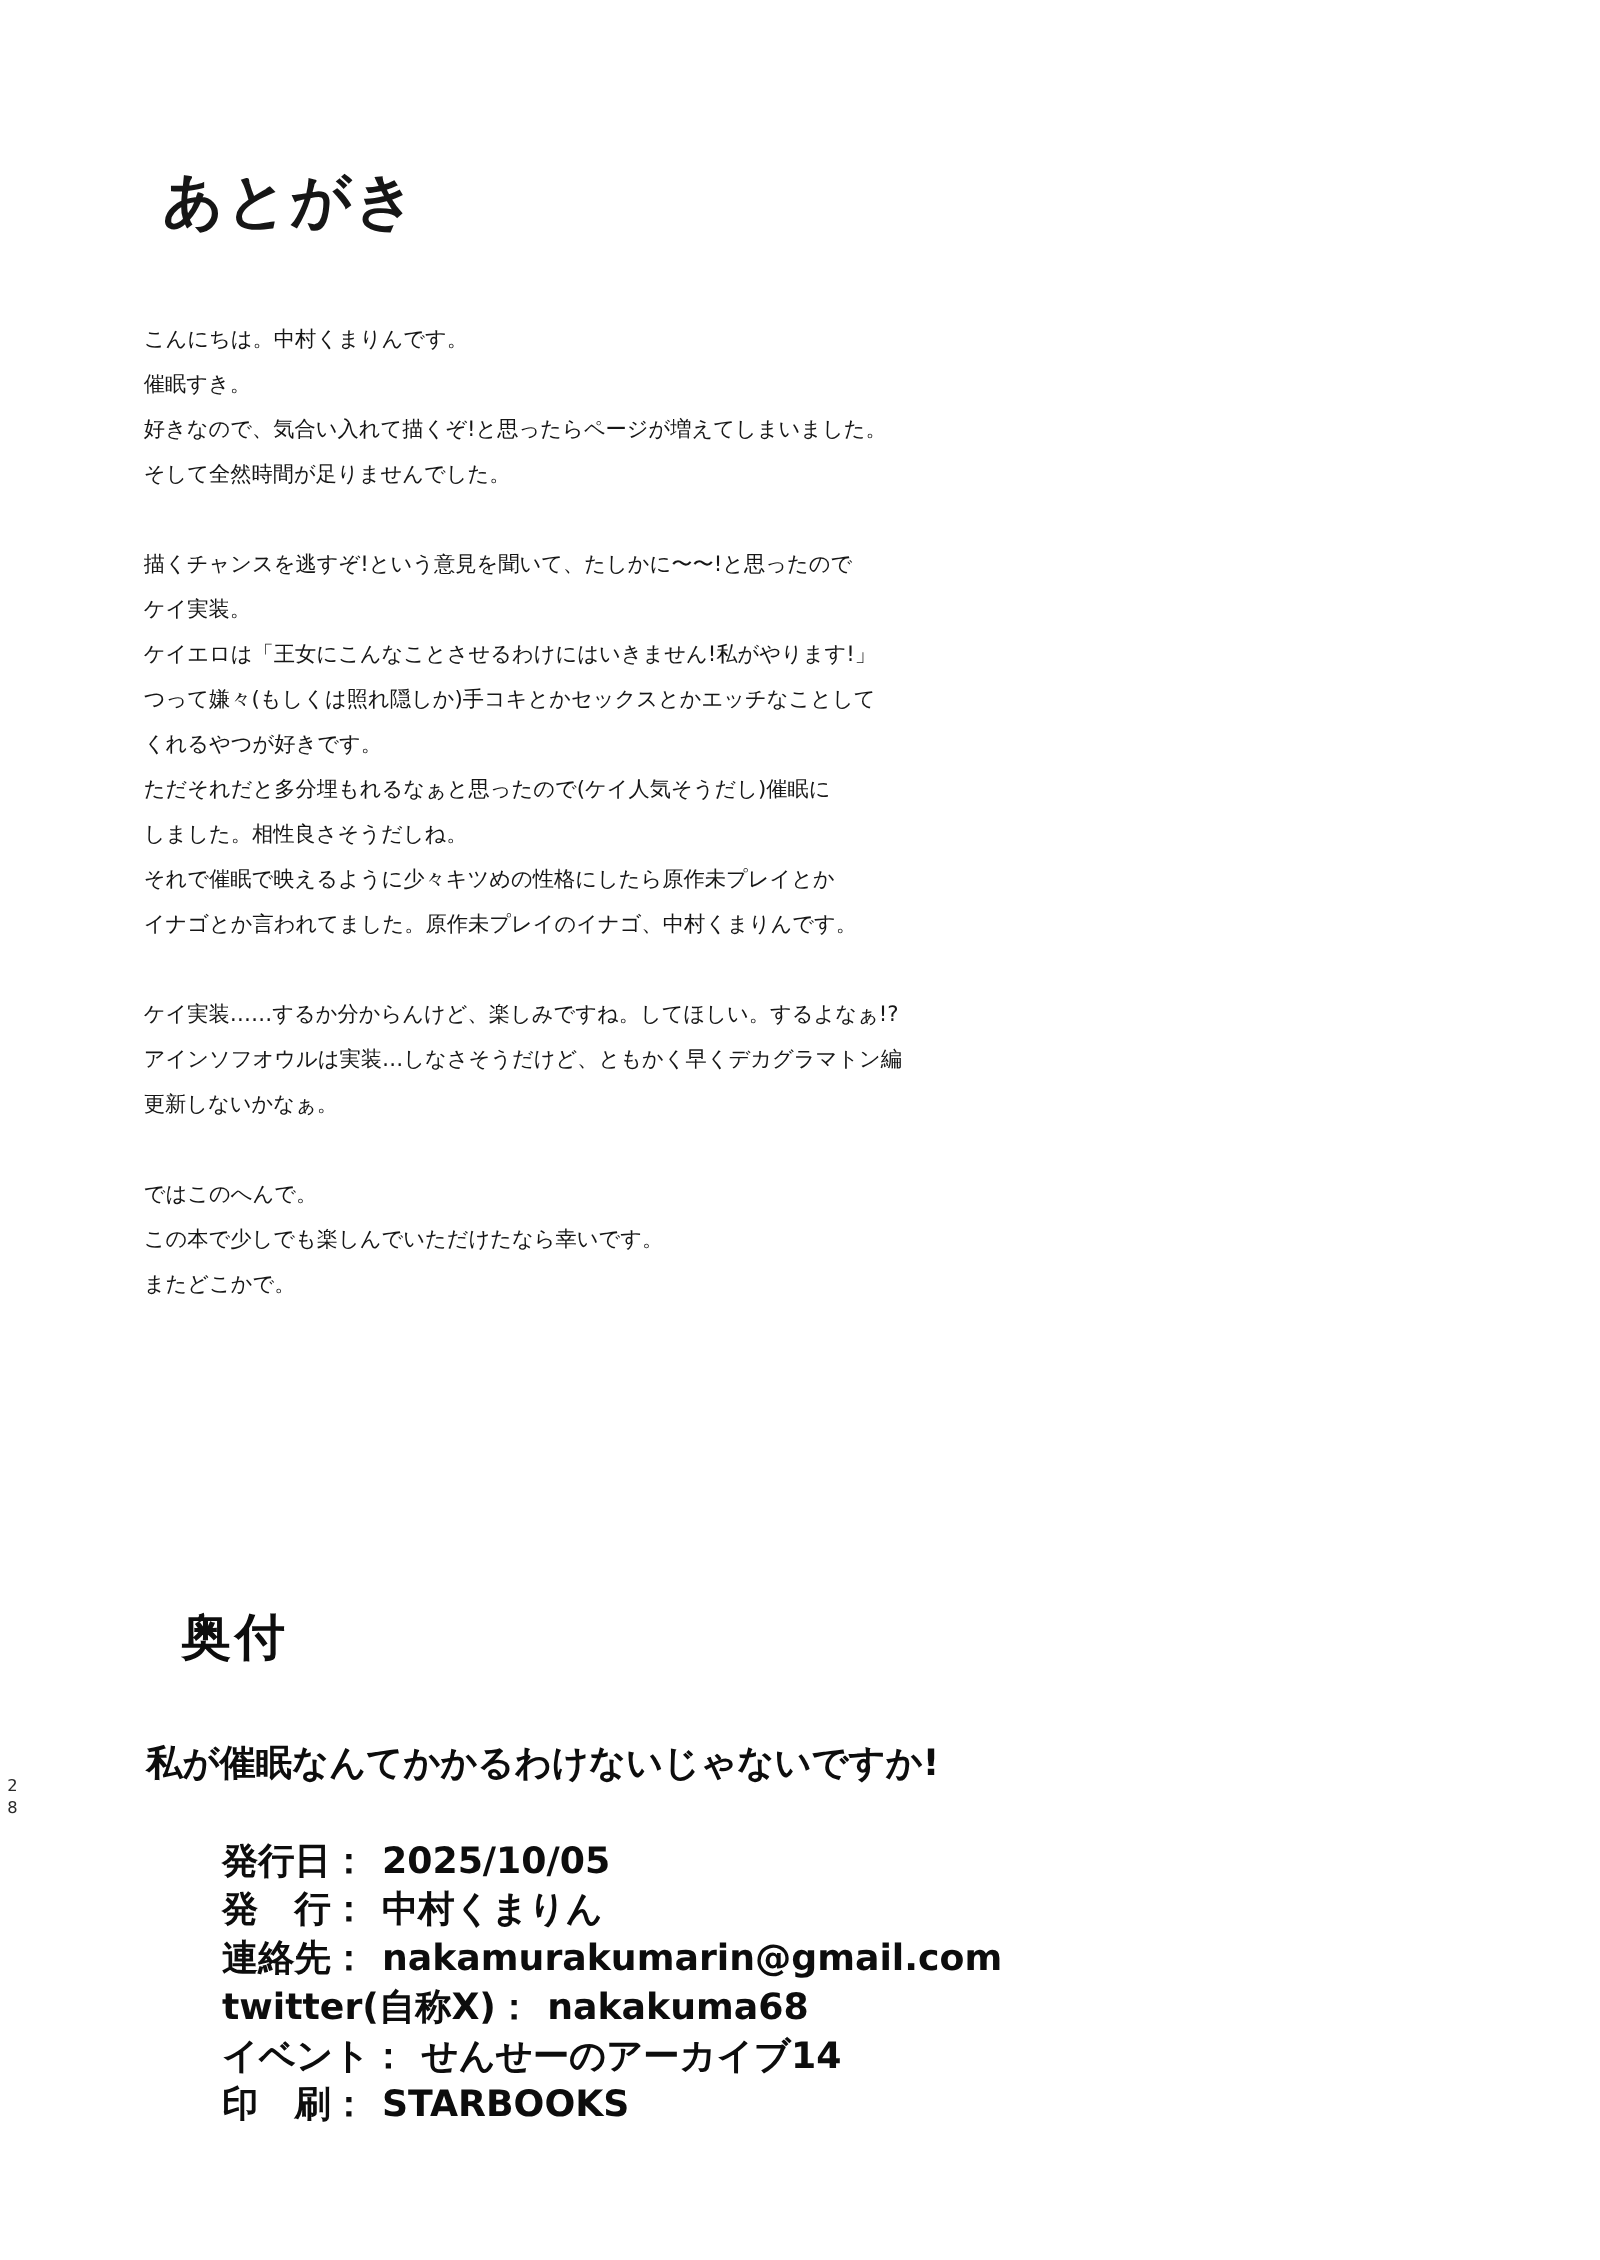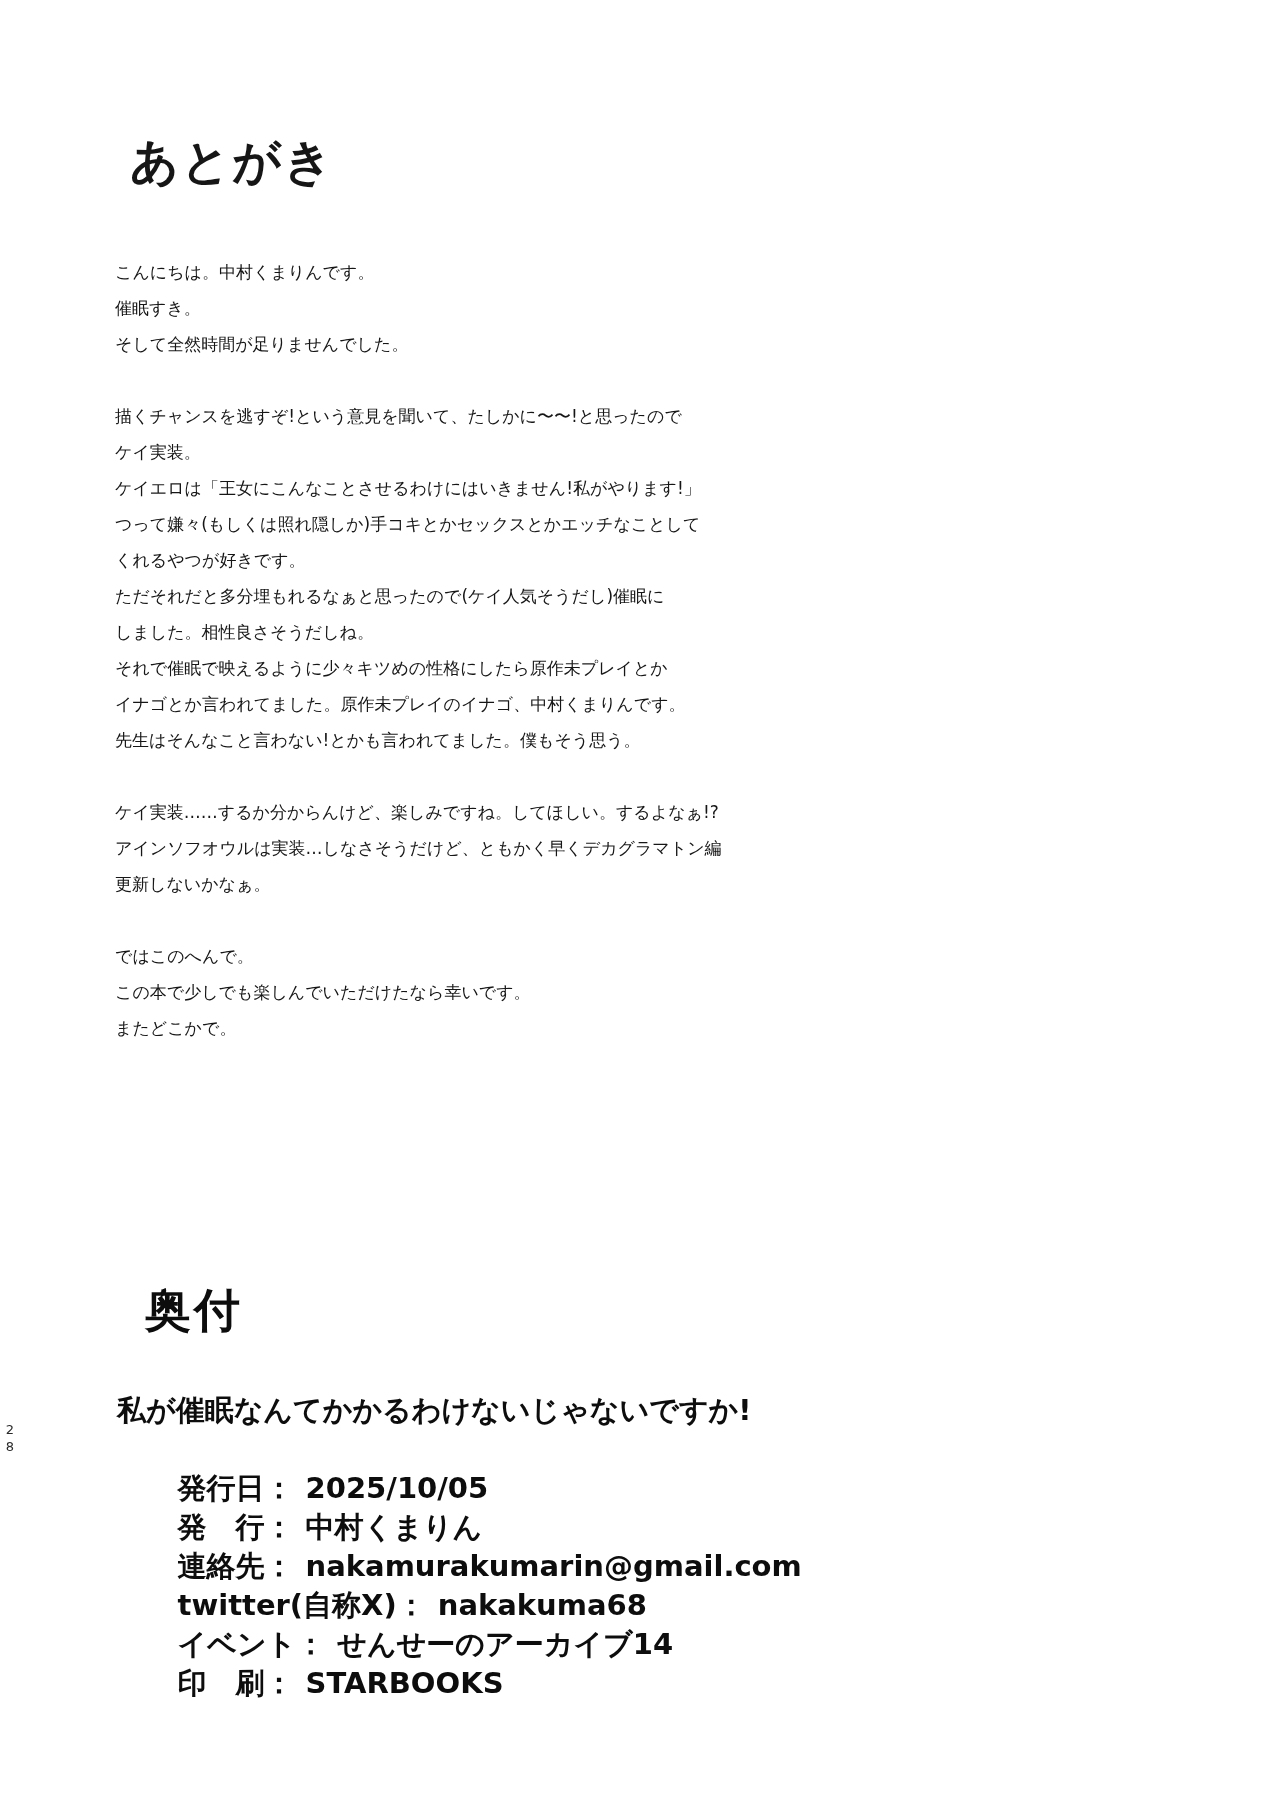--- a/index.html
+++ b/index.html
@@ -47,21 +47,21 @@
   .l {
     white-space: pre;
     height: 36px;
   }
   
   .cp-title {
     position: absolute;
     left: 145px;
     top: 1282px;
     margin: 0;
-    font-size: 46px;
+    font-size: 40px;
     line-height: 56px;
     font-weight: 900;
     letter-spacing: 3px;
     color: #0d0d0d;
   }
   .cp-body {
     position: absolute;
     left: 117px;
     top: 1391px;
     width: 1000px;
@@ -104,33 +104,33 @@
 <body>
 
 <div class="page">
 
   <h1 class="aw-title">あとがき</h1>
 
   <div class="aw-body">
     <div class="aw-para">
       <div class="l">こんにちは。中村くまりんです。</div>
       <div class="l">催眠すき。</div>
+      <div class="l">好きなので、気合い入れて描くぞ!と思ったらページが増えてしまいました。</div>
       <div class="l">そして全然時間が足りませんでした。</div>
     </div>
     <div class="aw-para">
       <div class="l">描くチャンスを逃すぞ!という意見を聞いて、たしかに〜〜!と思ったので</div>
       <div class="l">ケイ実装。</div>
       <div class="l">ケイエロは「王女にこんなことさせるわけにはいきません!私がやります!」</div>
       <div class="l">つって嫌々(もしくは照れ隠しか)手コキとかセックスとかエッチなことして</div>
       <div class="l">くれるやつが好きです。</div>
       <div class="l">ただそれだと多分埋もれるなぁと思ったので(ケイ人気そうだし)催眠に</div>
       <div class="l">しました。相性良さそうだしね。</div>
       <div class="l">それで催眠で映えるように少々キツめの性格にしたら原作未プレイとか</div>
       <div class="l">イナゴとか言われてました。原作未プレイのイナゴ、中村くまりんです。</div>
-      <div class="l">先生はそんなこと言わない!とかも言われてました。僕もそう思う。</div>
     </div>
     <div class="aw-para">
       <div class="l">ケイ実装……するか分からんけど、楽しみですね。してほしい。するよなぁ!?</div>
       <div class="l">アインソフオウルは実装…しなさそうだけど、ともかく早くデカグラマトン編</div>
       <div class="l">更新しないかなぁ。</div>
     </div>
     <div class="aw-para">
       <div class="l">ではこのへんで。</div>
       <div class="l">この本で少しでも楽しんでいただけたなら幸いです。</div>
       <div class="l">またどこかで。</div>

